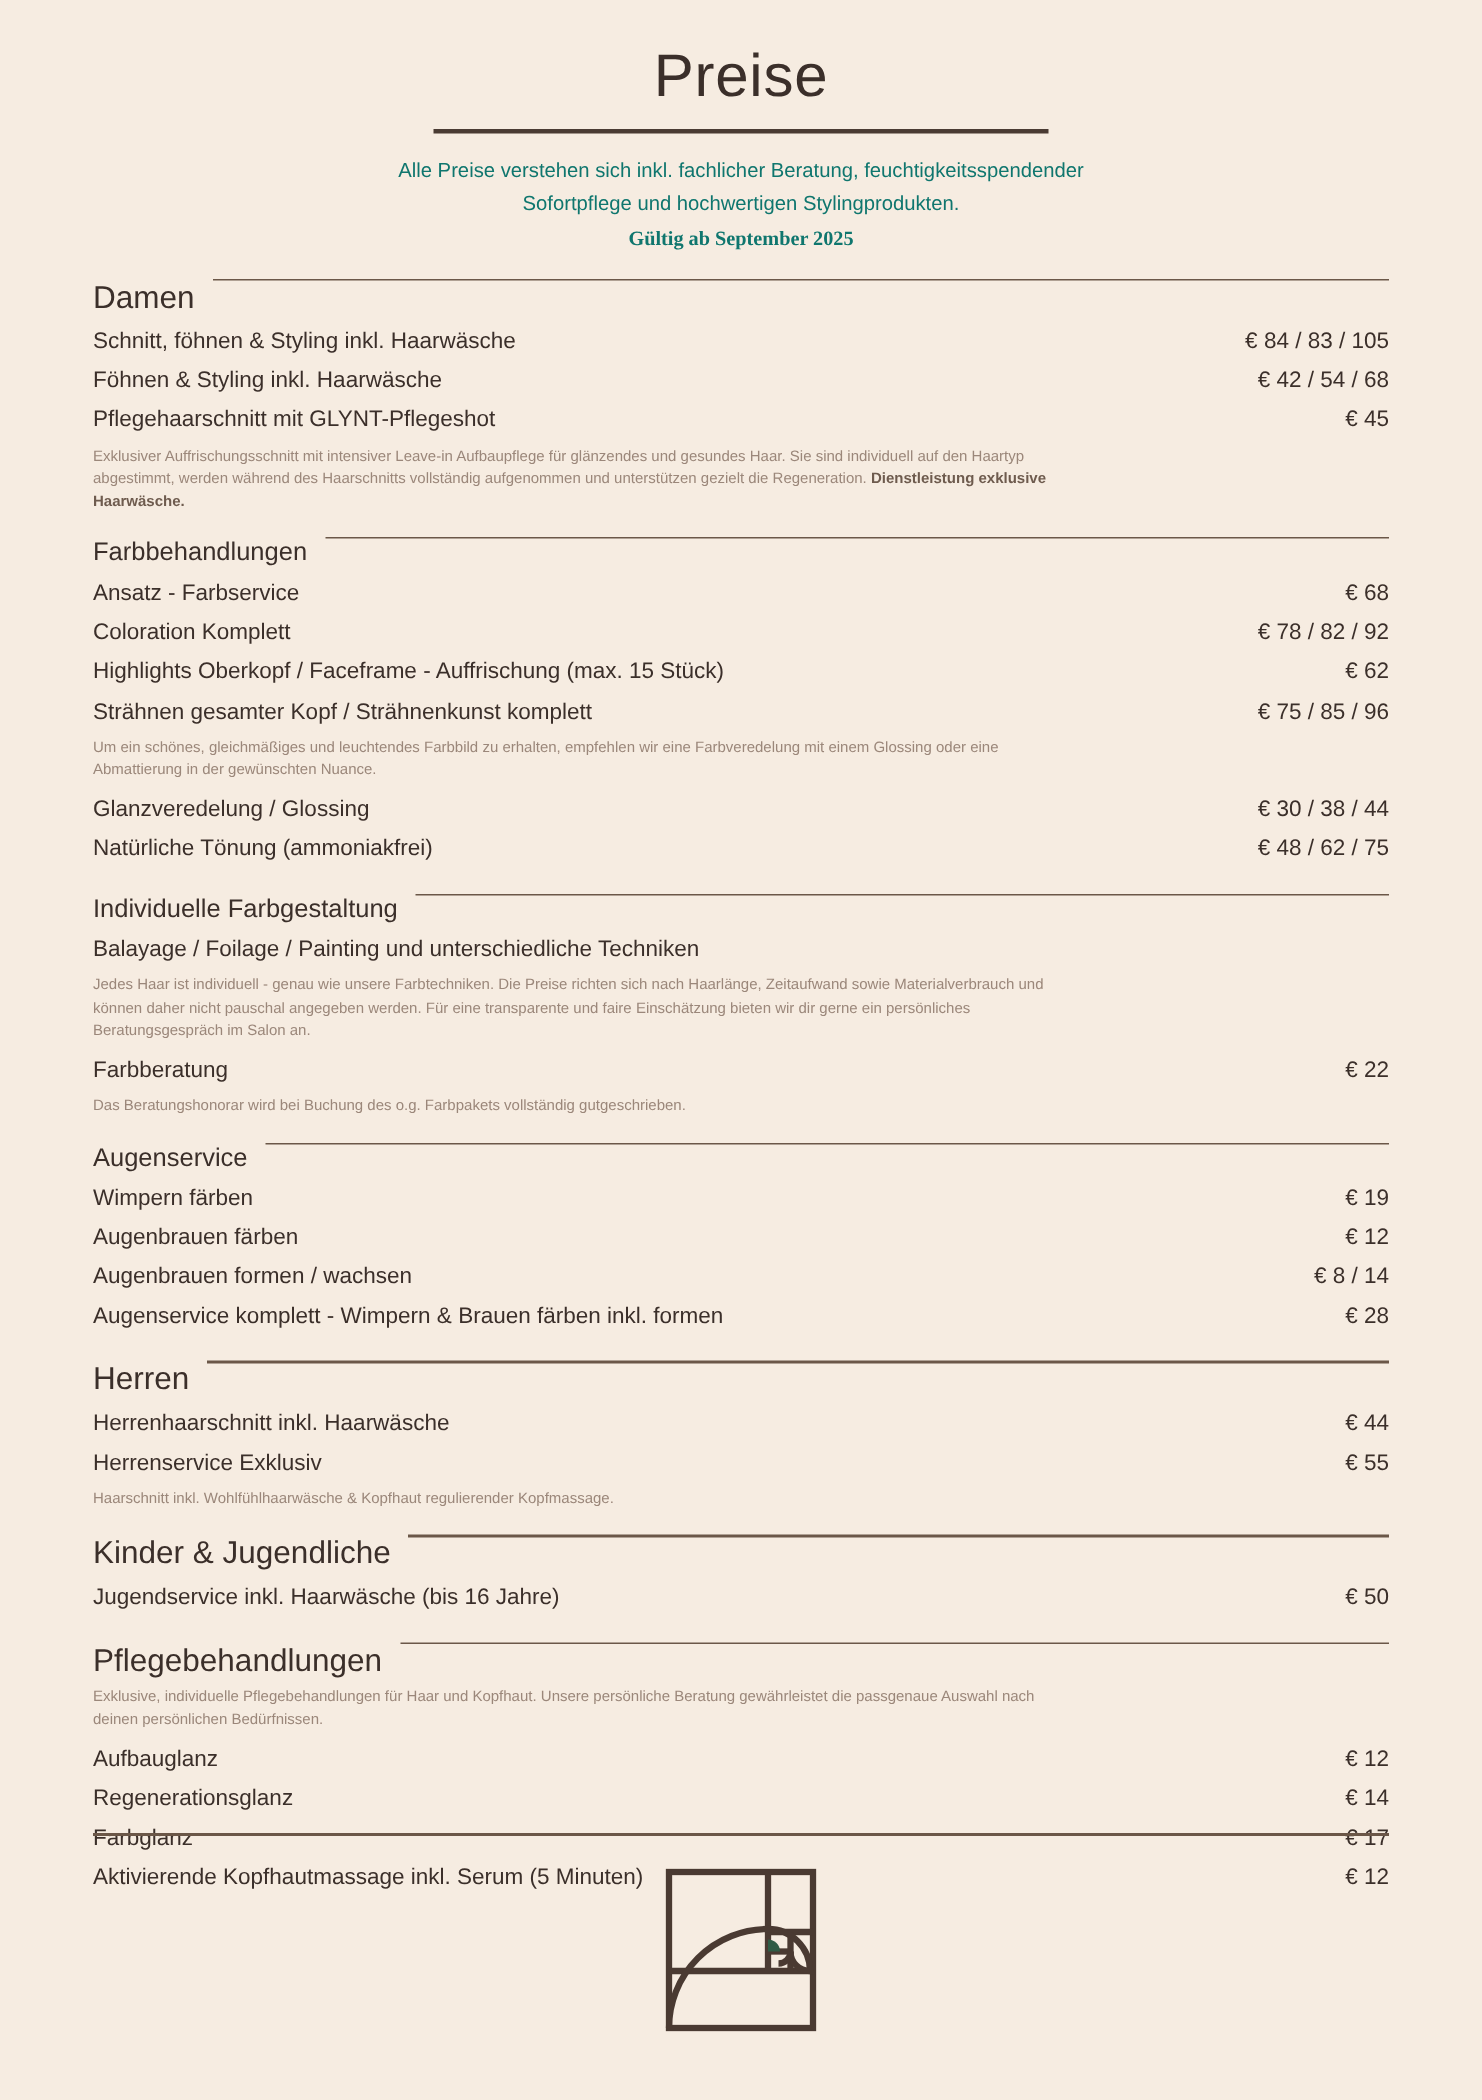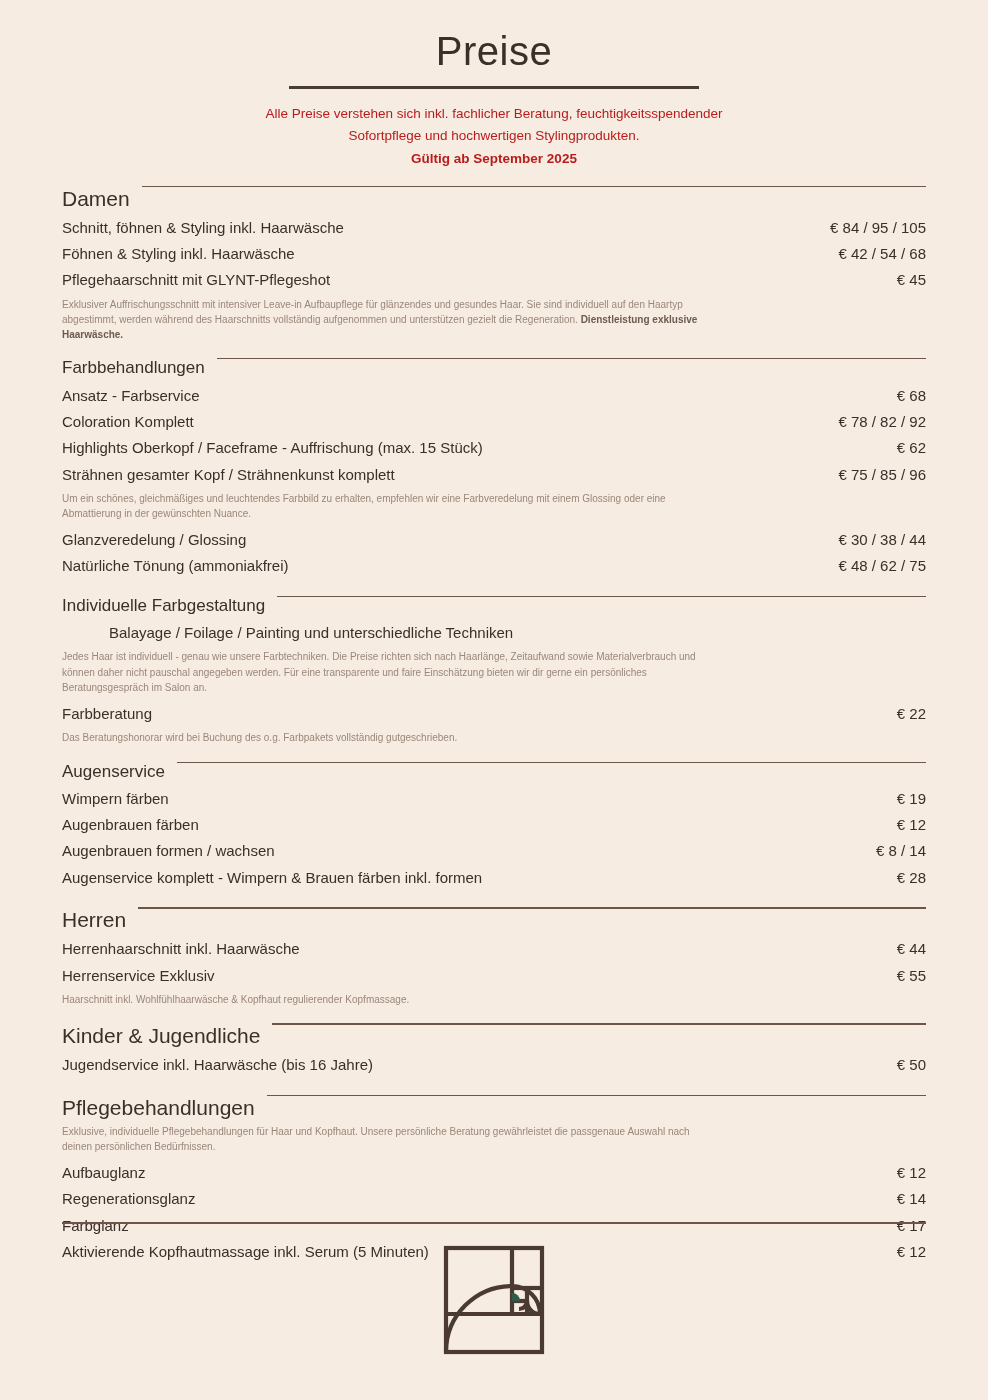--- a/index.html
+++ b/index.html
@@ -37,28 +37,29 @@
   }
   .title-rule {
     width: 410px;
     height: 3px;
     background: #4a3b33;
     margin: 12px auto 14px auto;
   }
   .intro {
     font-size: 13.5px;
     line-height: 1.62;
-    color: #b91c1c;
+    color: #0f766e;
     margin: 0 auto;
     width: 520px;
   }
   .intro-strong {
     font-weight: bold;
     display: block;
     margin-top: 1px;
+    font-family: Liberation Serif, serif;
   }
 
   
   .content {
     margin: 16px 62px 0 62px;
     width: 864px;
   }
 
   
   .sec {
@@ -116,21 +117,20 @@
     max-width: 640px;
   }
   .desc b { color: #6e5b4e; font-weight: bold; }
 
   
   .plain {
     font-size: 15px;
     line-height: 1.62;
     color: #3b2f2a;
     padding: 1px 0;
-    margin-left: 47px;
   }
 
   
   .foot-rule {
     position: absolute;
     left: 62px;
     top: 1222px;
     width: 864px;
     height: 2px;
     background: #6b5748;
@@ -162,21 +162,21 @@
 
   <div class="content">
 
     <div class="sec first">
       <div class="sec-title">Damen</div>
       <div class="sec-line"></div>
     </div>
 
     <div class="row">
       <span class="label">Schnitt, föhnen &amp; Styling inkl. Haarwäsche</span>
-      <span class="price">€ 84 / 95 / 105</span>
+      <span class="price">€ 84 / 83 / 105</span>
     </div>
     <div class="row">
       <span class="label">Föhnen &amp; Styling inkl. Haarwäsche</span>
       <span class="price">€ 42 / 54 / 68</span>
     </div>
     <div class="row">
       <span class="label">Pflegehaarschnitt mit GLYNT-Pflegeshot</span>
       <span class="price">€ 45</span>
     </div>
     <p class="desc"><span>Exklusiver Auffrischungsschnitt mit intensiver Leave-in Aufbaupflege für glänzendes und gesundes Haar. Sie sind individuell auf den Haartyp abgestimmt, werden während des Haarschnitts vollständig aufgenommen und unterstützen gezielt die Regeneration. </span><b>Dienstleistung exklusive Haarwäsche.</b></p>

